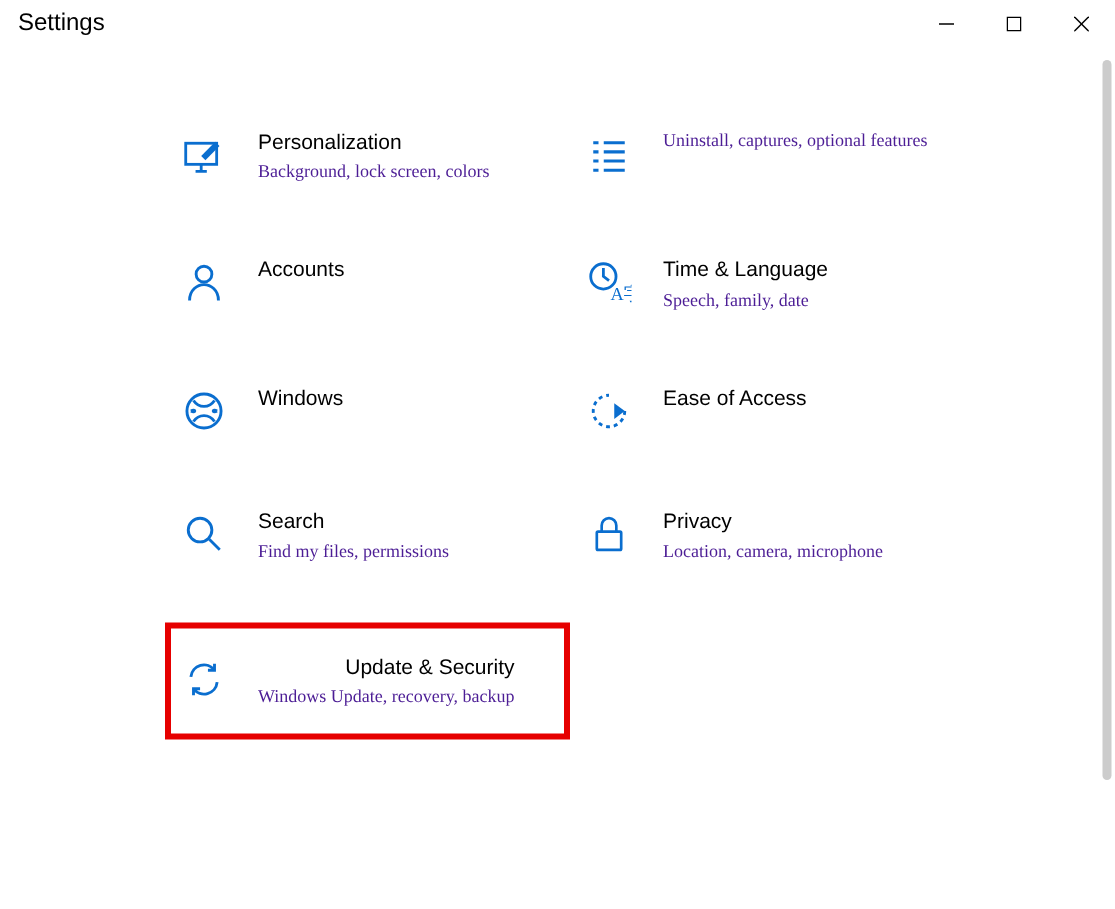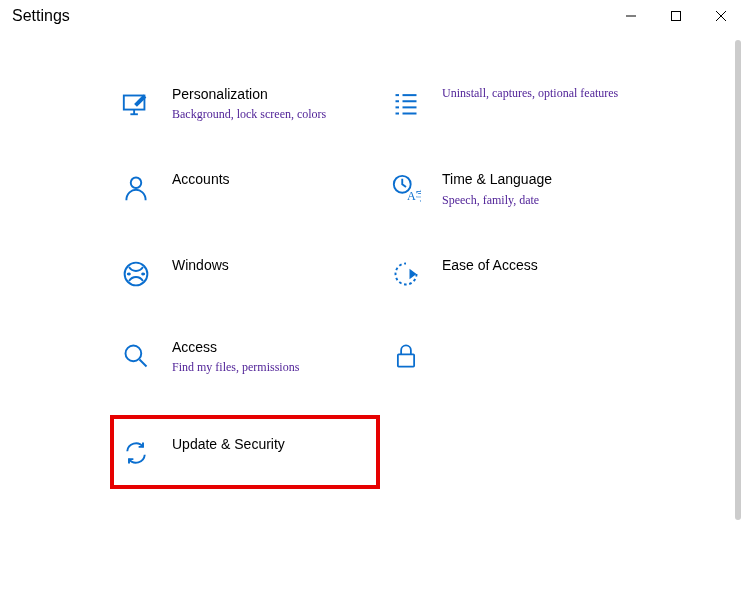--- a/index.html
+++ b/index.html
@@ -201,44 +201,49 @@
     </div>
 
     <div class="item">
       <div class="icon-wrap">
         <svg width="28" height="28" viewBox="0 0 32 32" stroke="#0A6ECF" stroke-width="2.2" fill="none">
             <circle cx="13" cy="13" r="9"></circle>
             <line x1="20" y1="20" x2="28" y2="28"></line>
           </svg>
       </div>
       <div class="text-wrap">
-        <div class="title">Access</div>
+        <div class="title">Search</div>
         <div class="desc">Find my files, permissions</div>
       </div>
     </div>
 
     <div class="item">
       <div class="icon-wrap">
         <svg width="26" height="28" viewBox="0 0 32 32" stroke="#0A6ECF" stroke-width="2.2" fill="none">
             <rect x="6" y="14" width="20" height="15" rx="1"></rect>
             <path d="M10 14 L10 9 A6 6 0 0 1 22 9 L22 14"></path>
           </svg>
+      </div>
+      <div class="text-wrap">
+        <div class="title">Privacy</div>
+        <div class="desc">Location, camera, microphone</div>
       </div>
     </div>
 
     <div class="item highlight" style="padding:20px 10px;text-align:right;">
       <div class="icon-wrap">
         <svg width="28" height="28" viewBox="0 0 32 32" stroke="#0A6ECF" stroke-width="2.2" fill="none">
             <path d="M6 14 A10 10 0 0 1 24 9"></path>
             <polyline points="24,4 24,9 19,9" fill="none"></polyline>
             <path d="M26 18 A10 10 0 0 1 8 23"></path>
             <polyline points="8,28 8,23 13,23" fill="none"></polyline>
           </svg>
       </div>
       <div class="text-wrap">
         <div class="title">Update &amp; Security</div>
+        <div class="desc">Windows Update, recovery, backup</div>
       </div>
     </div>
 
   </div>
 </div>
 
 <div class="scrollbar"></div>
 
 </body></html>

